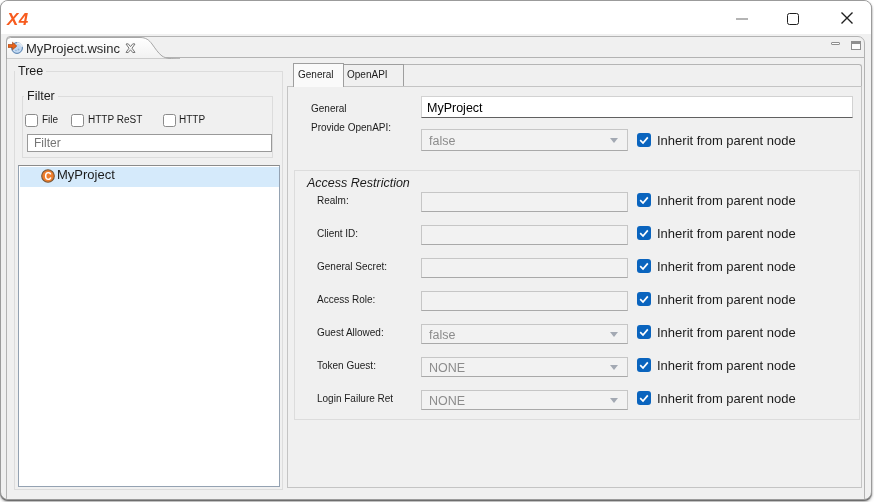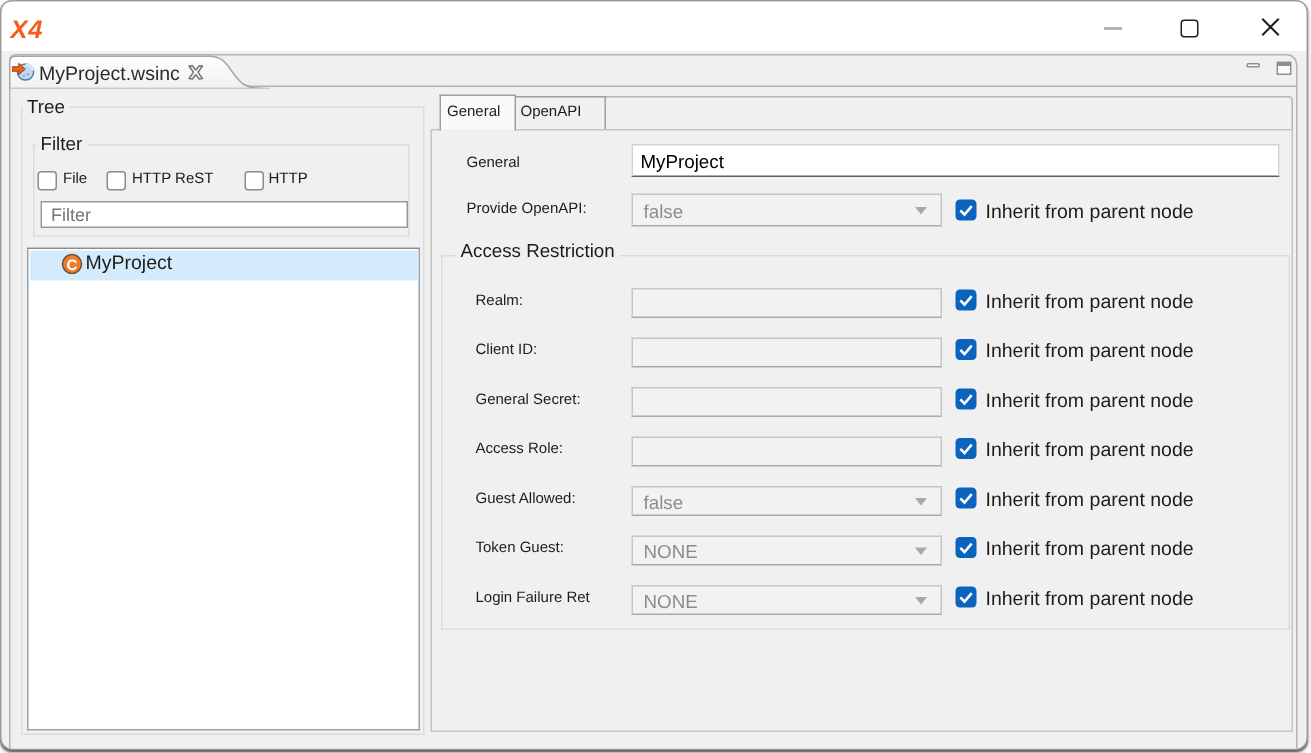--- a/index.html
+++ b/index.html
@@ -38,21 +38,21 @@
   #filterinput { left:20px; top:97px; width:245px; height:18px; background:#fff; border:1px solid #999999; }
   #filterph { left:27px; top:99px; font-size:12px; color:#757575; }
   #treelist { left:11px; top:128px; width:262px; height:322px; background:#ffffff; border:1px solid #94a2b2; border-top-color:#8b8b8b; }
   #treesel { left:1px; top:1px; width:259px; height:20px; background:#d5eafb; }
   
   #gen-tab { left:286px; top:26px; width:51px; height:24px; background:#fafafa; border:1px solid #9e9e9e; border-bottom:none; z-index:3;}
   #open-tab { left:336px; top:27px; width:61px; height:22px; border-top:1px solid #9e9e9e; border-right:1px solid #9e9e9e; }
   #strip { left:397px; top:27px; width:458px; height:22px; border-top:1px solid #b5b5b5; border-right:1px solid #b5b5b5; border-radius:0 3px 0 0; }
   #panebox { left:280px; top:49px; width:575px; height:402px; border:1px solid #c4c4c4; }
   #argroup { left:287px; top:133px; width:566px; height:250px; }
-  #arlabel { left:297px; top:124px; }
+  #arlabel { left:297px; top:140px;font-style:italic; }
   
   .inp-dis { background:#f2f2f2; border:1px solid #c6c6c6; border-bottom-color:#a9a9a9; }
   .combo-arrow { position:absolute; right:9px; top:8px; width:0; height:0;
     border-left:4.5px solid transparent; border-right:4.5px solid transparent; border-top:5.5px solid #a3a9b3; }
   .chk { position:absolute; width:14px; height:14px; background:#0a64be; border-radius:3px; }
   .ctext { padding:3px 0 0 7px; font-size:12.5px; }
 </style>
 </head>
 <body>
 <div id="page">
@@ -121,21 +121,21 @@
       <div class="abs t12" style="left:340px;top:31px">OpenAPI</div>
       <div class="abs" id="panebox"></div>
       <div class="abs" id="gen-tab"></div>
       <div class="abs t12" style="left:291px;top:31px;z-index:4">General</div>
 
       <div class="abs t12" style="left:304px;top:65px">General</div>
       <div class="abs" style="left:414px;top:59px;width:432px;height:22px;background:#fff;border:1px solid #d2d2d2;border-bottom:1px solid #606060">
         <div class="ctext" style="padding-top:4px;padding-left:5px">MyProject</div>
       </div>
 
-      <div class="abs t12" style="left:304px;top:96px">Provide OpenAPI:</div>
+      <div class="abs t12" style="left:304px;top:84px">Provide OpenAPI:</div>
       <div class="abs inp-dis" style="left:414px;top:92px;width:207px;height:22px">
         <div class="ctext gray" style="padding-top:4px">false</div>
         <div class="combo-arrow"></div>
       </div>
       <div class="chk" style="left:630px;top:96px"><svg width="14" height="14" viewBox="0 0 14 14">
             <path d="M3.2 7.2 L6 10 L10.8 4.4" stroke="#fff" stroke-width="1.7" fill="none"></path>
           </svg></div>
       <div class="abs t12" style="left:650px;top:97px;font-size:13px">Inherit from parent node</div>
 
       <div class="abs group" id="argroup"></div>

